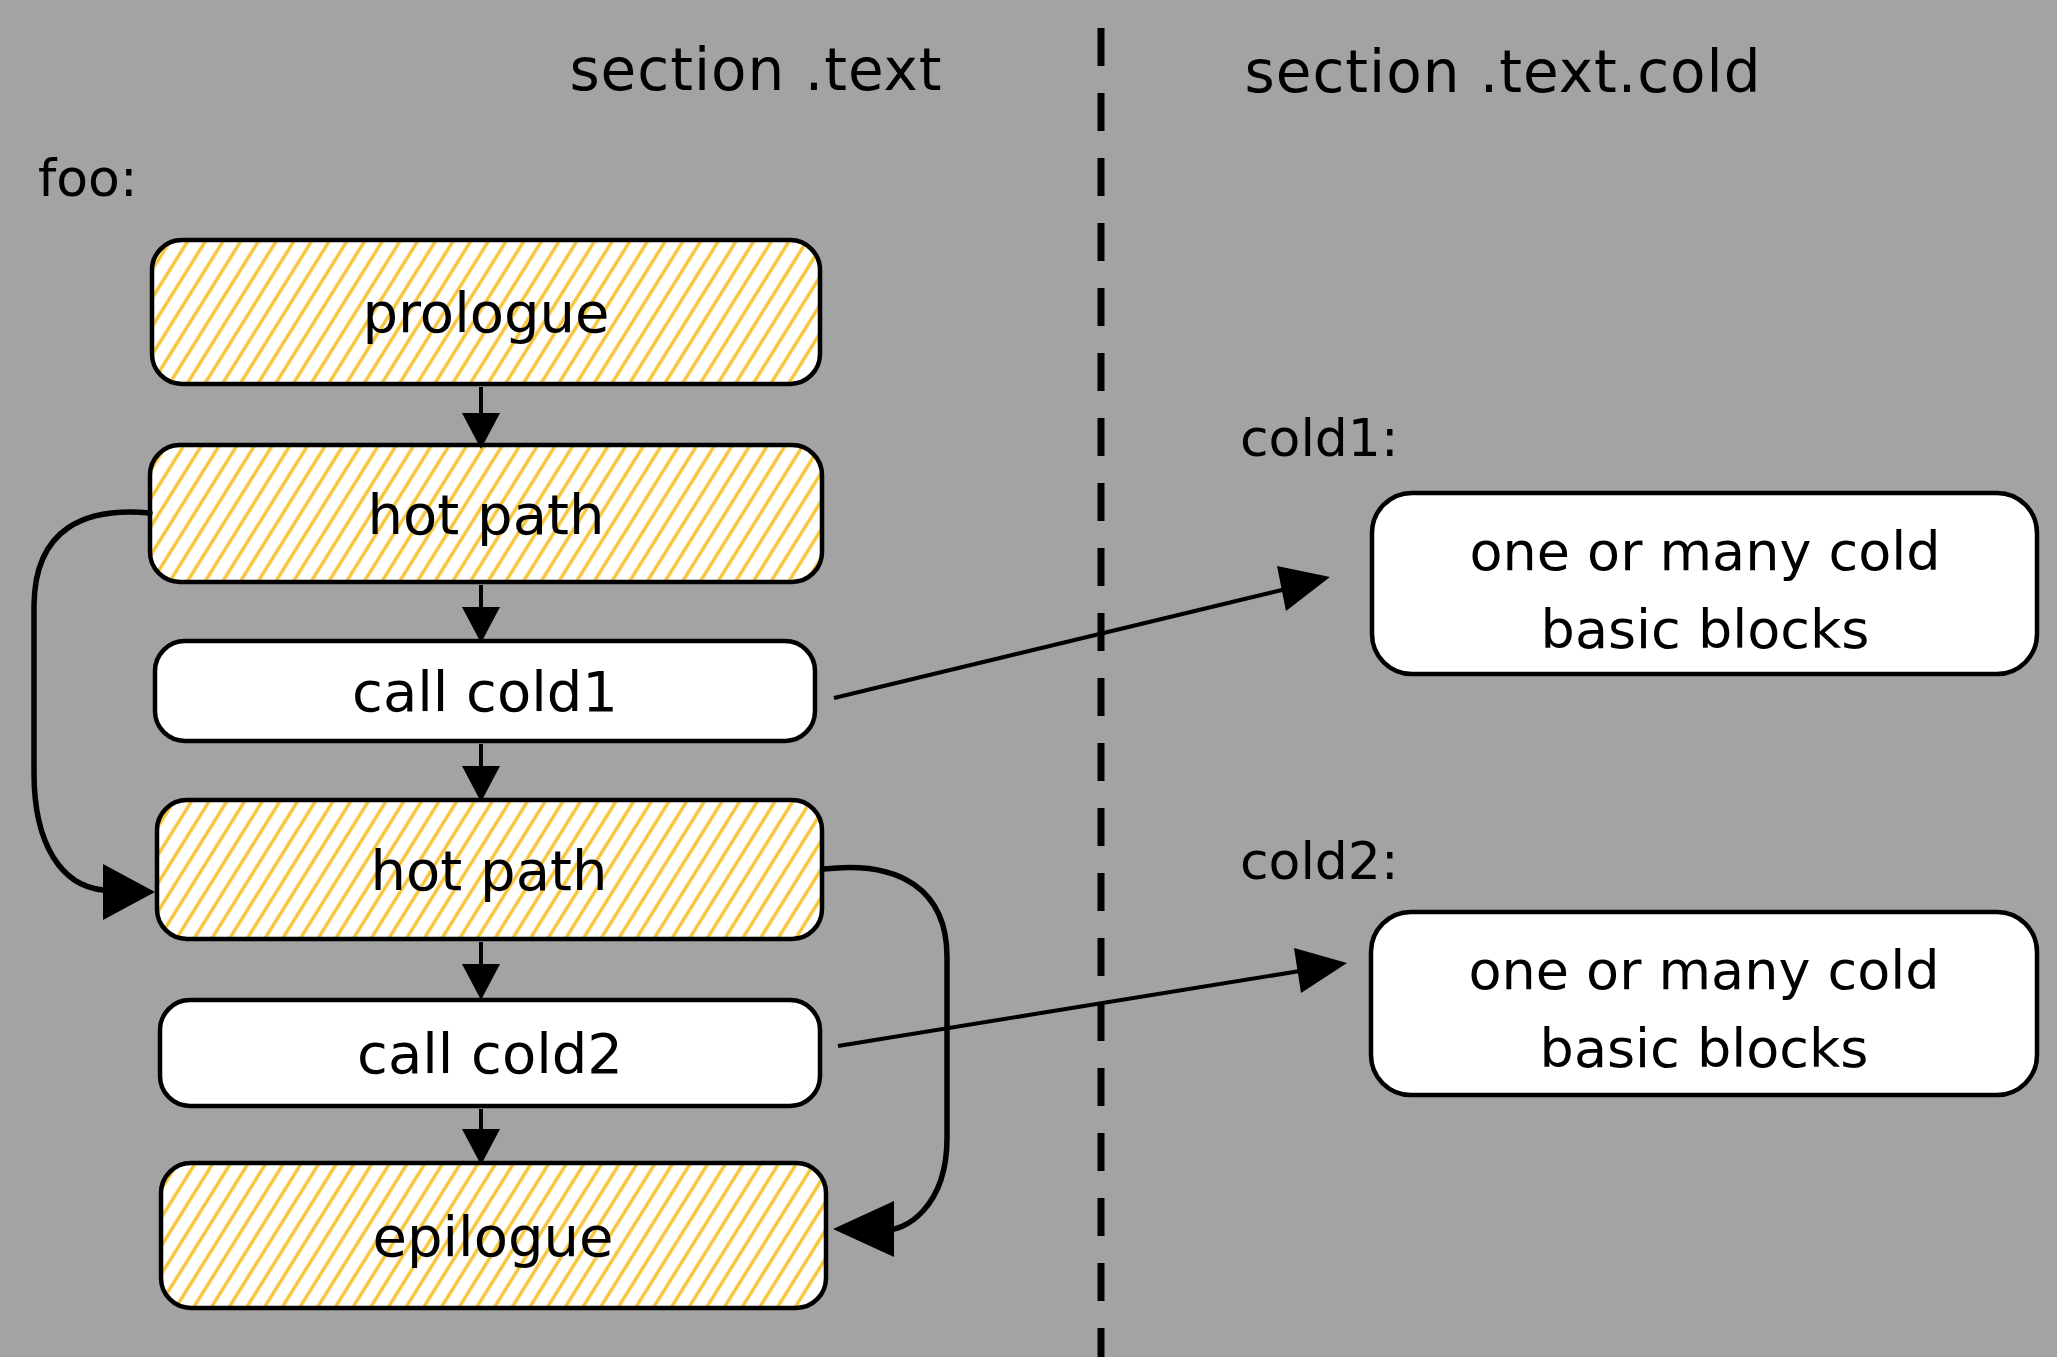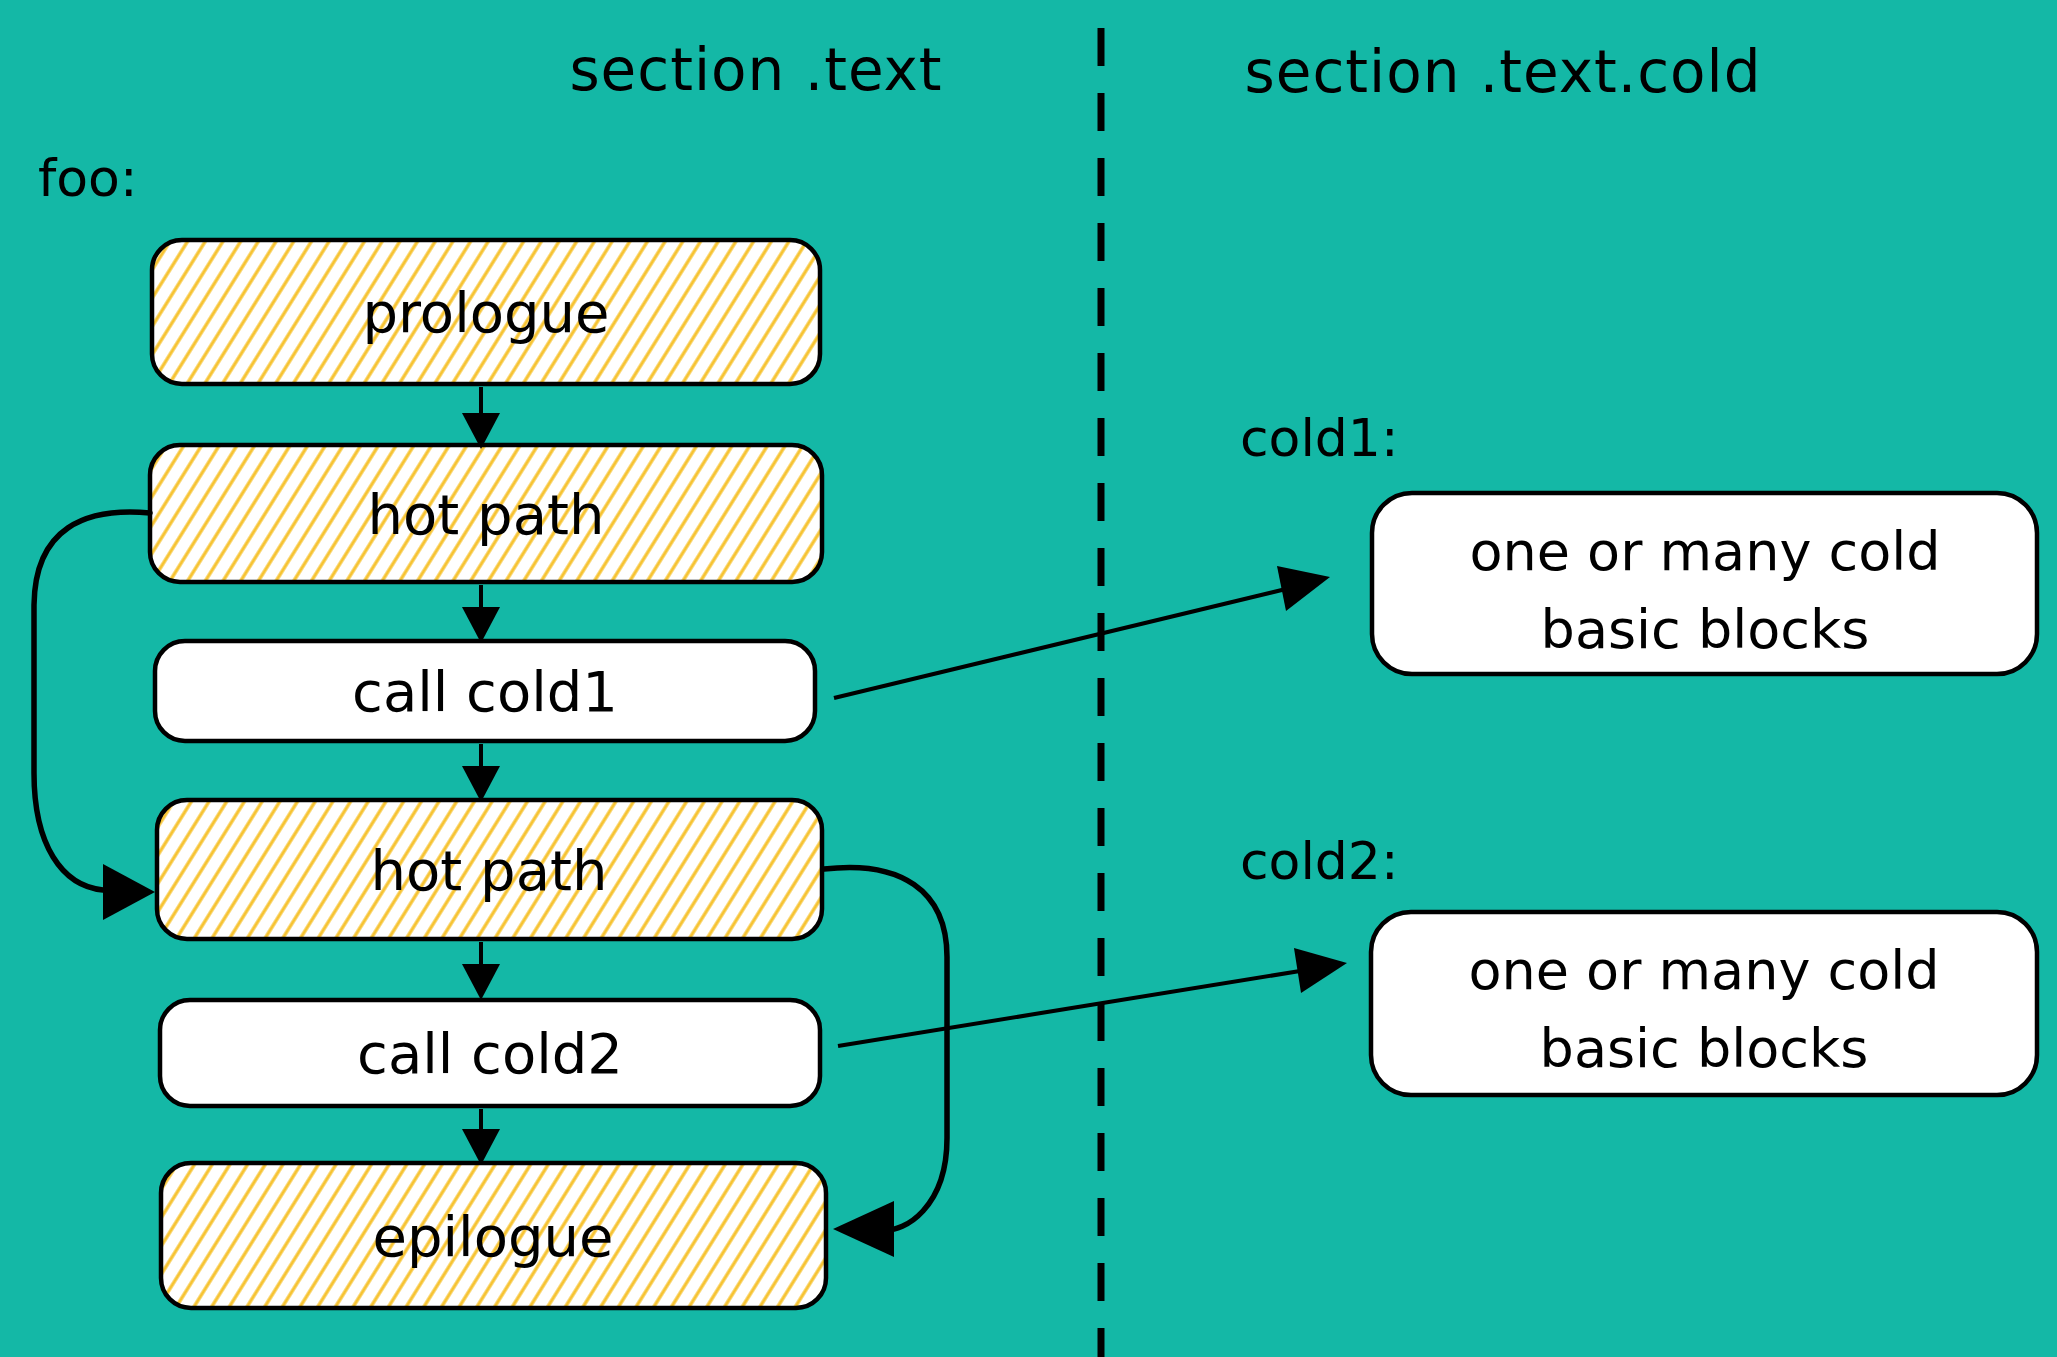--- a/index.html
+++ b/index.html
@@ -1,16 +1,16 @@
 <!DOCTYPE html>
 <html><head>
 <meta charset="utf-8">
 <style>
   html,body{margin:0;padding:0;background:#ffffff;}
-  .stage{width:2057px;height:1357px;position:relative;background:#14b8a6;overflow:hidden;}
+  .stage{width:2057px;height:1357px;position:relative;background:#a3a3a3;overflow:hidden;}
   svg{display:block;}
   text{font-family:"DejaVu Sans", sans-serif;fill:#000000;}
   .title{font-size:58px;letter-spacing:1px;}
   .side-label{font-size:52px;}
   .block-label{font-size:56px;text-anchor:middle;}
   .cold-label{font-size:54px;text-anchor:middle;}
   .box{stroke:#000000;stroke-width:4.5;}
   .box-plain{fill:#ffffff;}
   .box-hatch{fill:url(#hatch);}
   .shaft{stroke:#000000;stroke-width:4;fill:none;}

